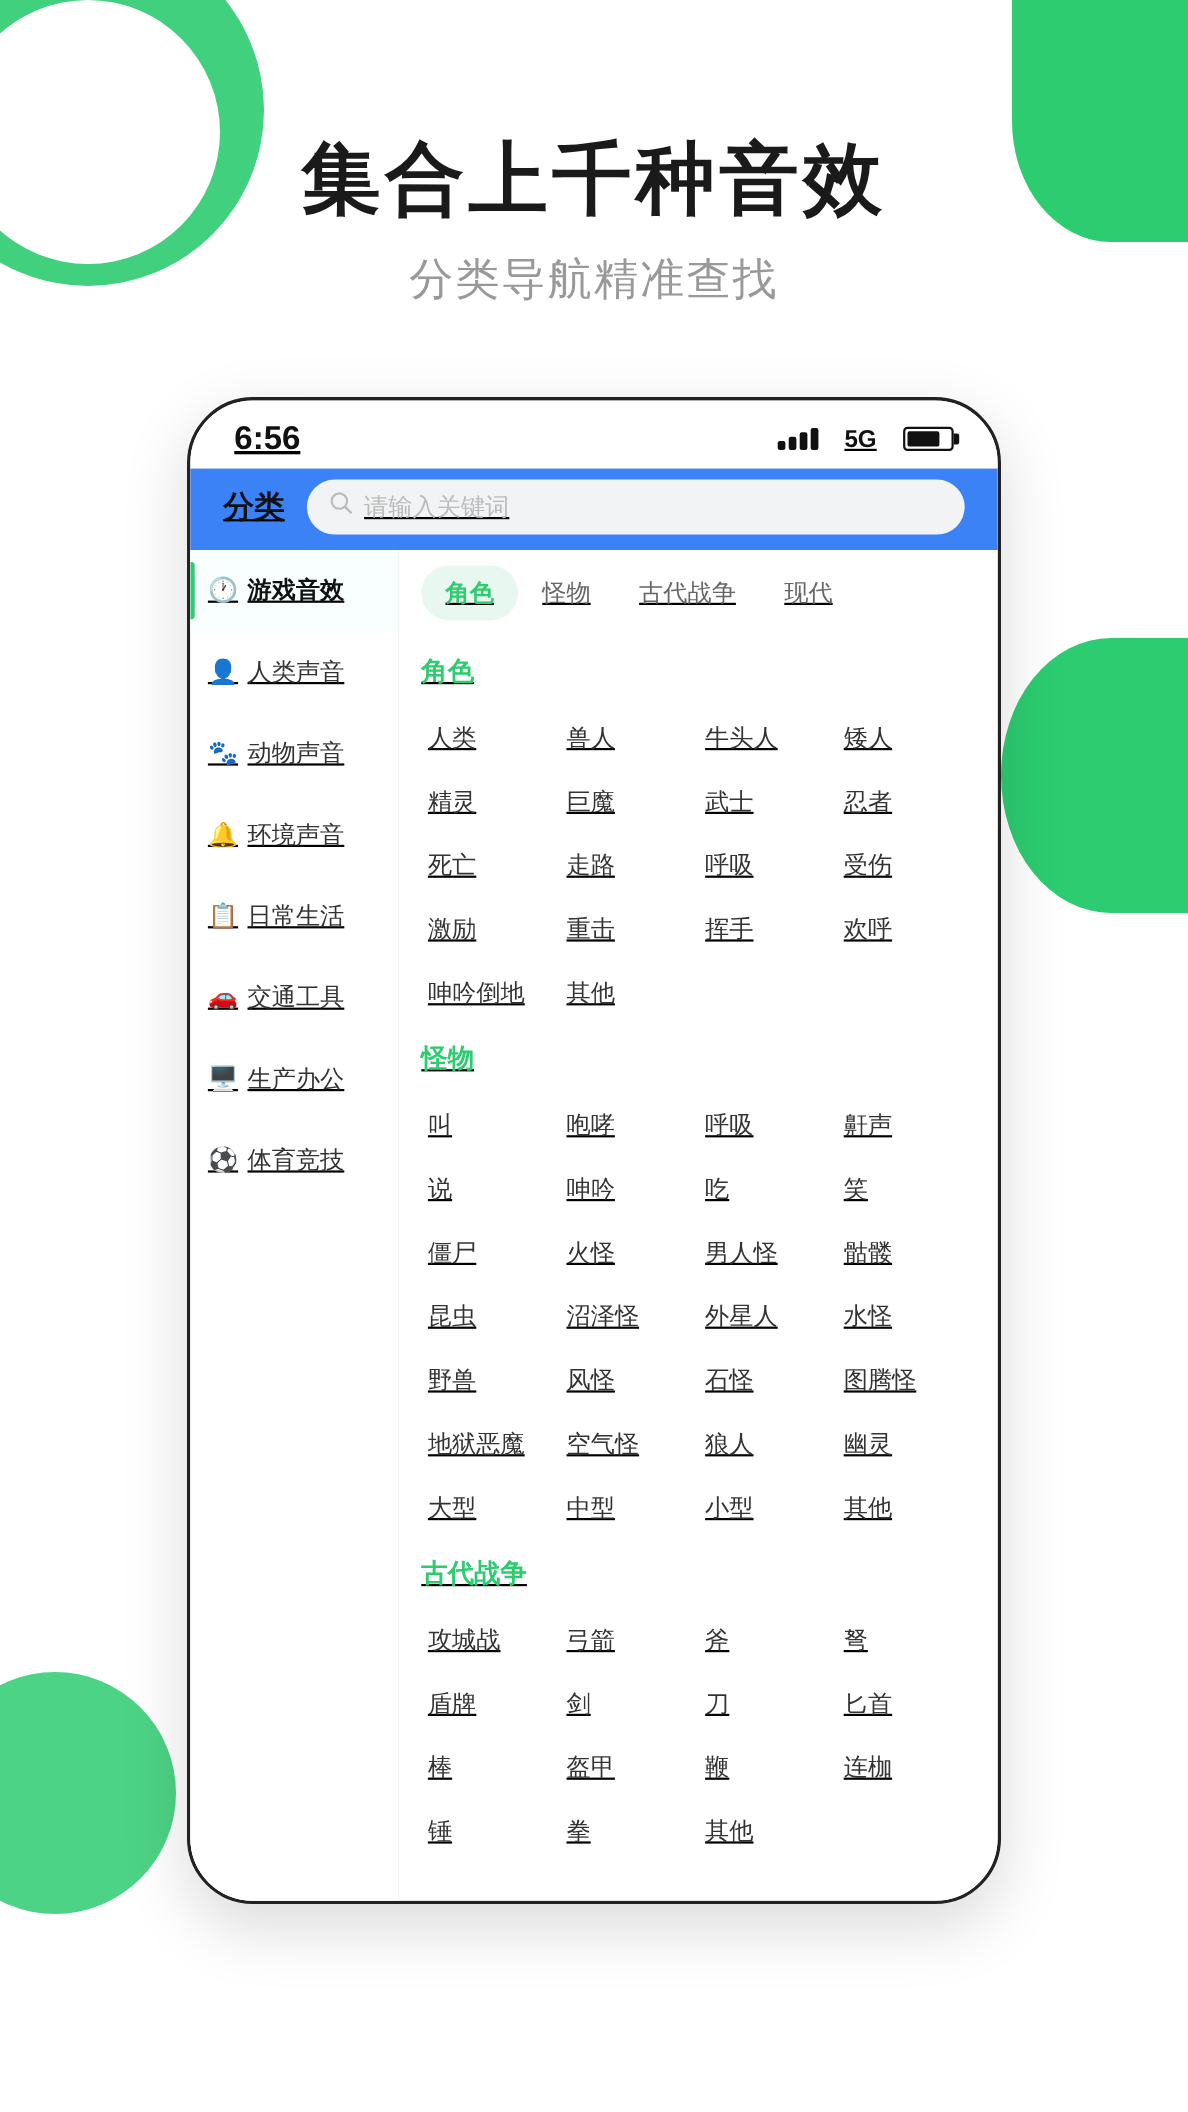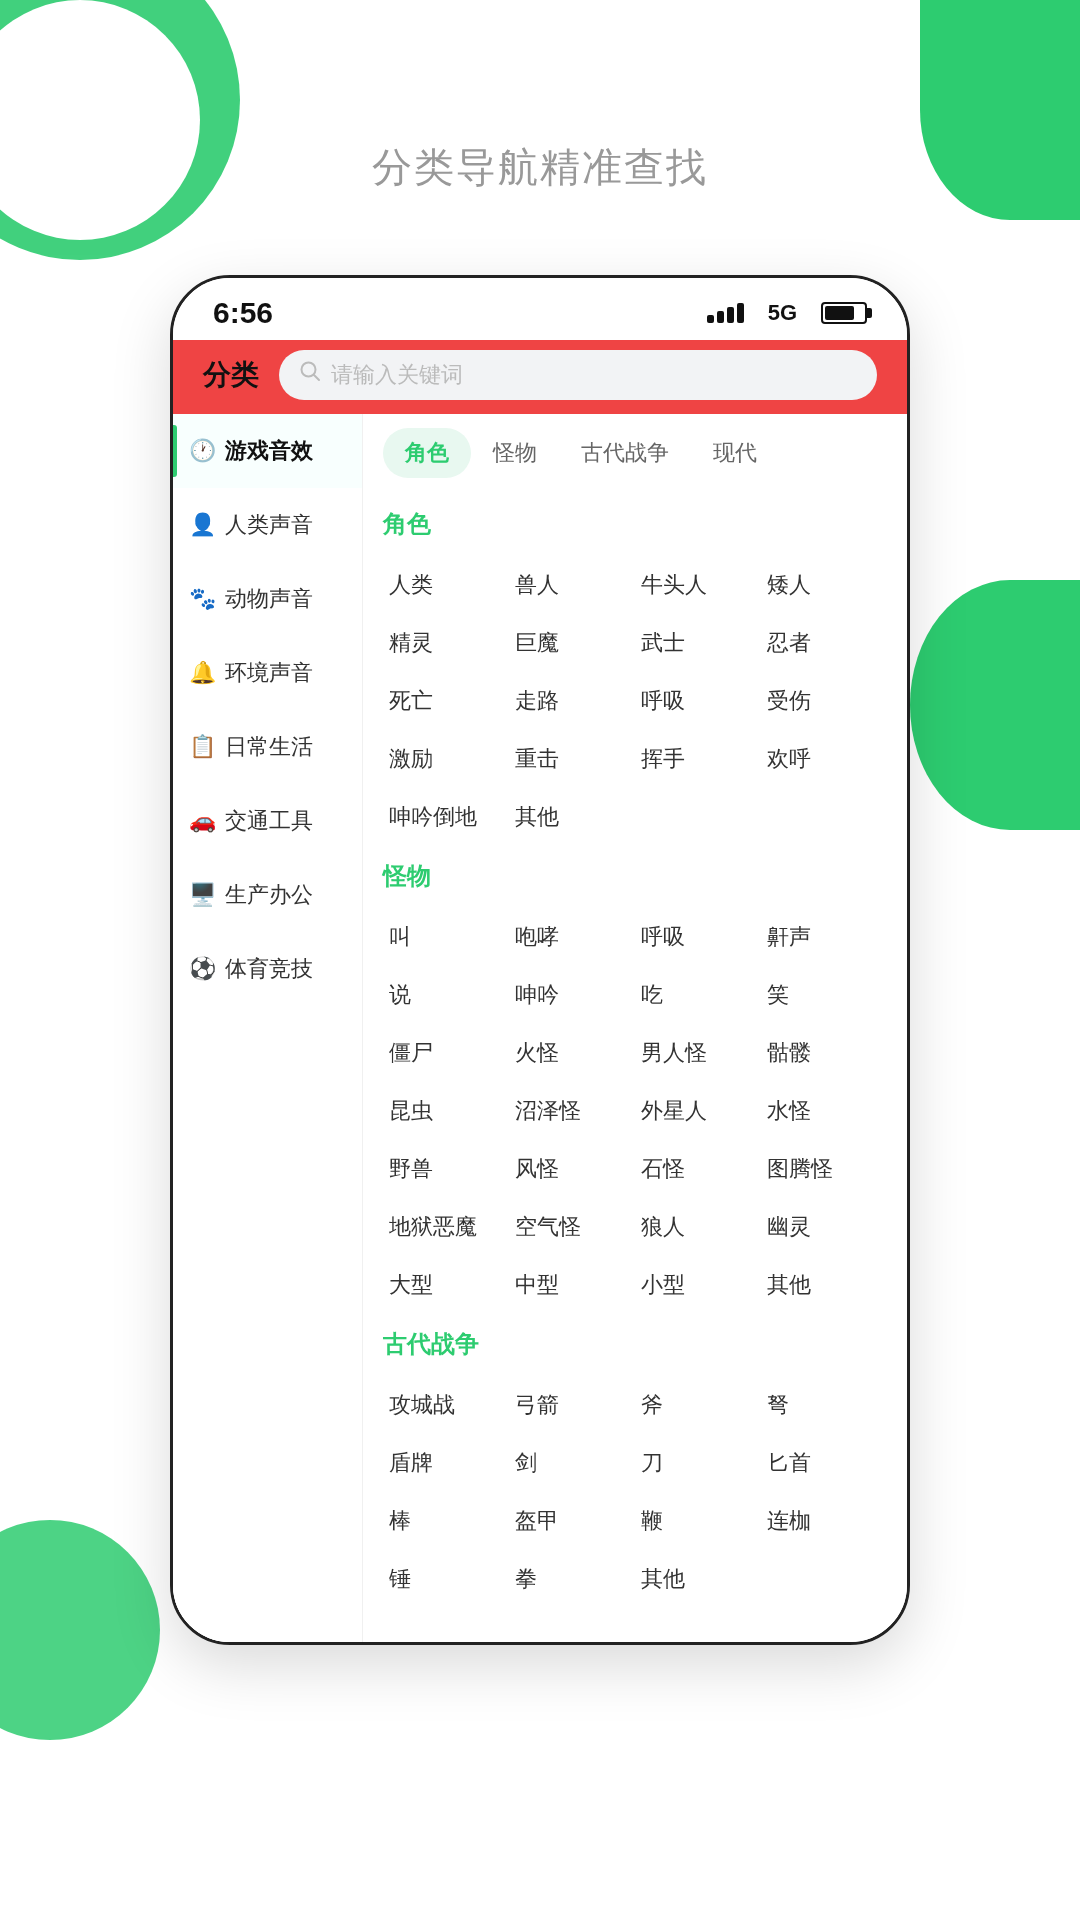--- a/index.html
+++ b/index.html
@@ -102,20 +102,21 @@
       margin-top: 30px;
     }
     .phone-frame {
       width: 740px;
       background: #fff;
       border-radius: 60px;
       border: 3px solid #222;
       box-shadow: 0 20px 60px rgba(0,0,0,0.15);
       overflow: hidden;
       position: relative;
+      text-decoration: underline;
     }
 
     
     .status-bar {
       display: flex;
       justify-content: space-between;
       align-items: center;
       padding: 18px 40px 10px;
       background: #fff;
     }
@@ -170,21 +171,21 @@
       height: 100%;
       background: #111;
       border-radius: 2px;
     }
 
     
     .search-bar-row {
       display: flex;
       align-items: center;
       padding: 10px 30px 14px;
-      background: #ef4444;
+      background: #3b82f6;
       gap: 20px;
     }
     .search-label {
       font-size: 28px;
       font-weight: 600;
       color: #111;
       flex-shrink: 0;
     }
     .search-input-wrap {
       flex: 1;
@@ -313,20 +314,21 @@
 <div class="bg-top-left">
   <div class="bg-top-left-inner"></div>
 </div>
 <div class="bg-top-right"></div>
 <div class="bg-mid-right"></div>
 <div class="bg-bottom-left">
   <div class="bg-bottom-left-inner"></div>
 </div>
 
 <div class="hero">
+  <div class="hero-title">集合上千种音效</div>
   <div class="hero-subtitle">分类导航精准查找</div>
 </div>
 
 <div class="phone-container">
   <div class="phone-frame">
 
     <div class="status-bar">
       <span class="status-time">6:56</span>
       <div class="status-right">
         <div class="signal-bars">

